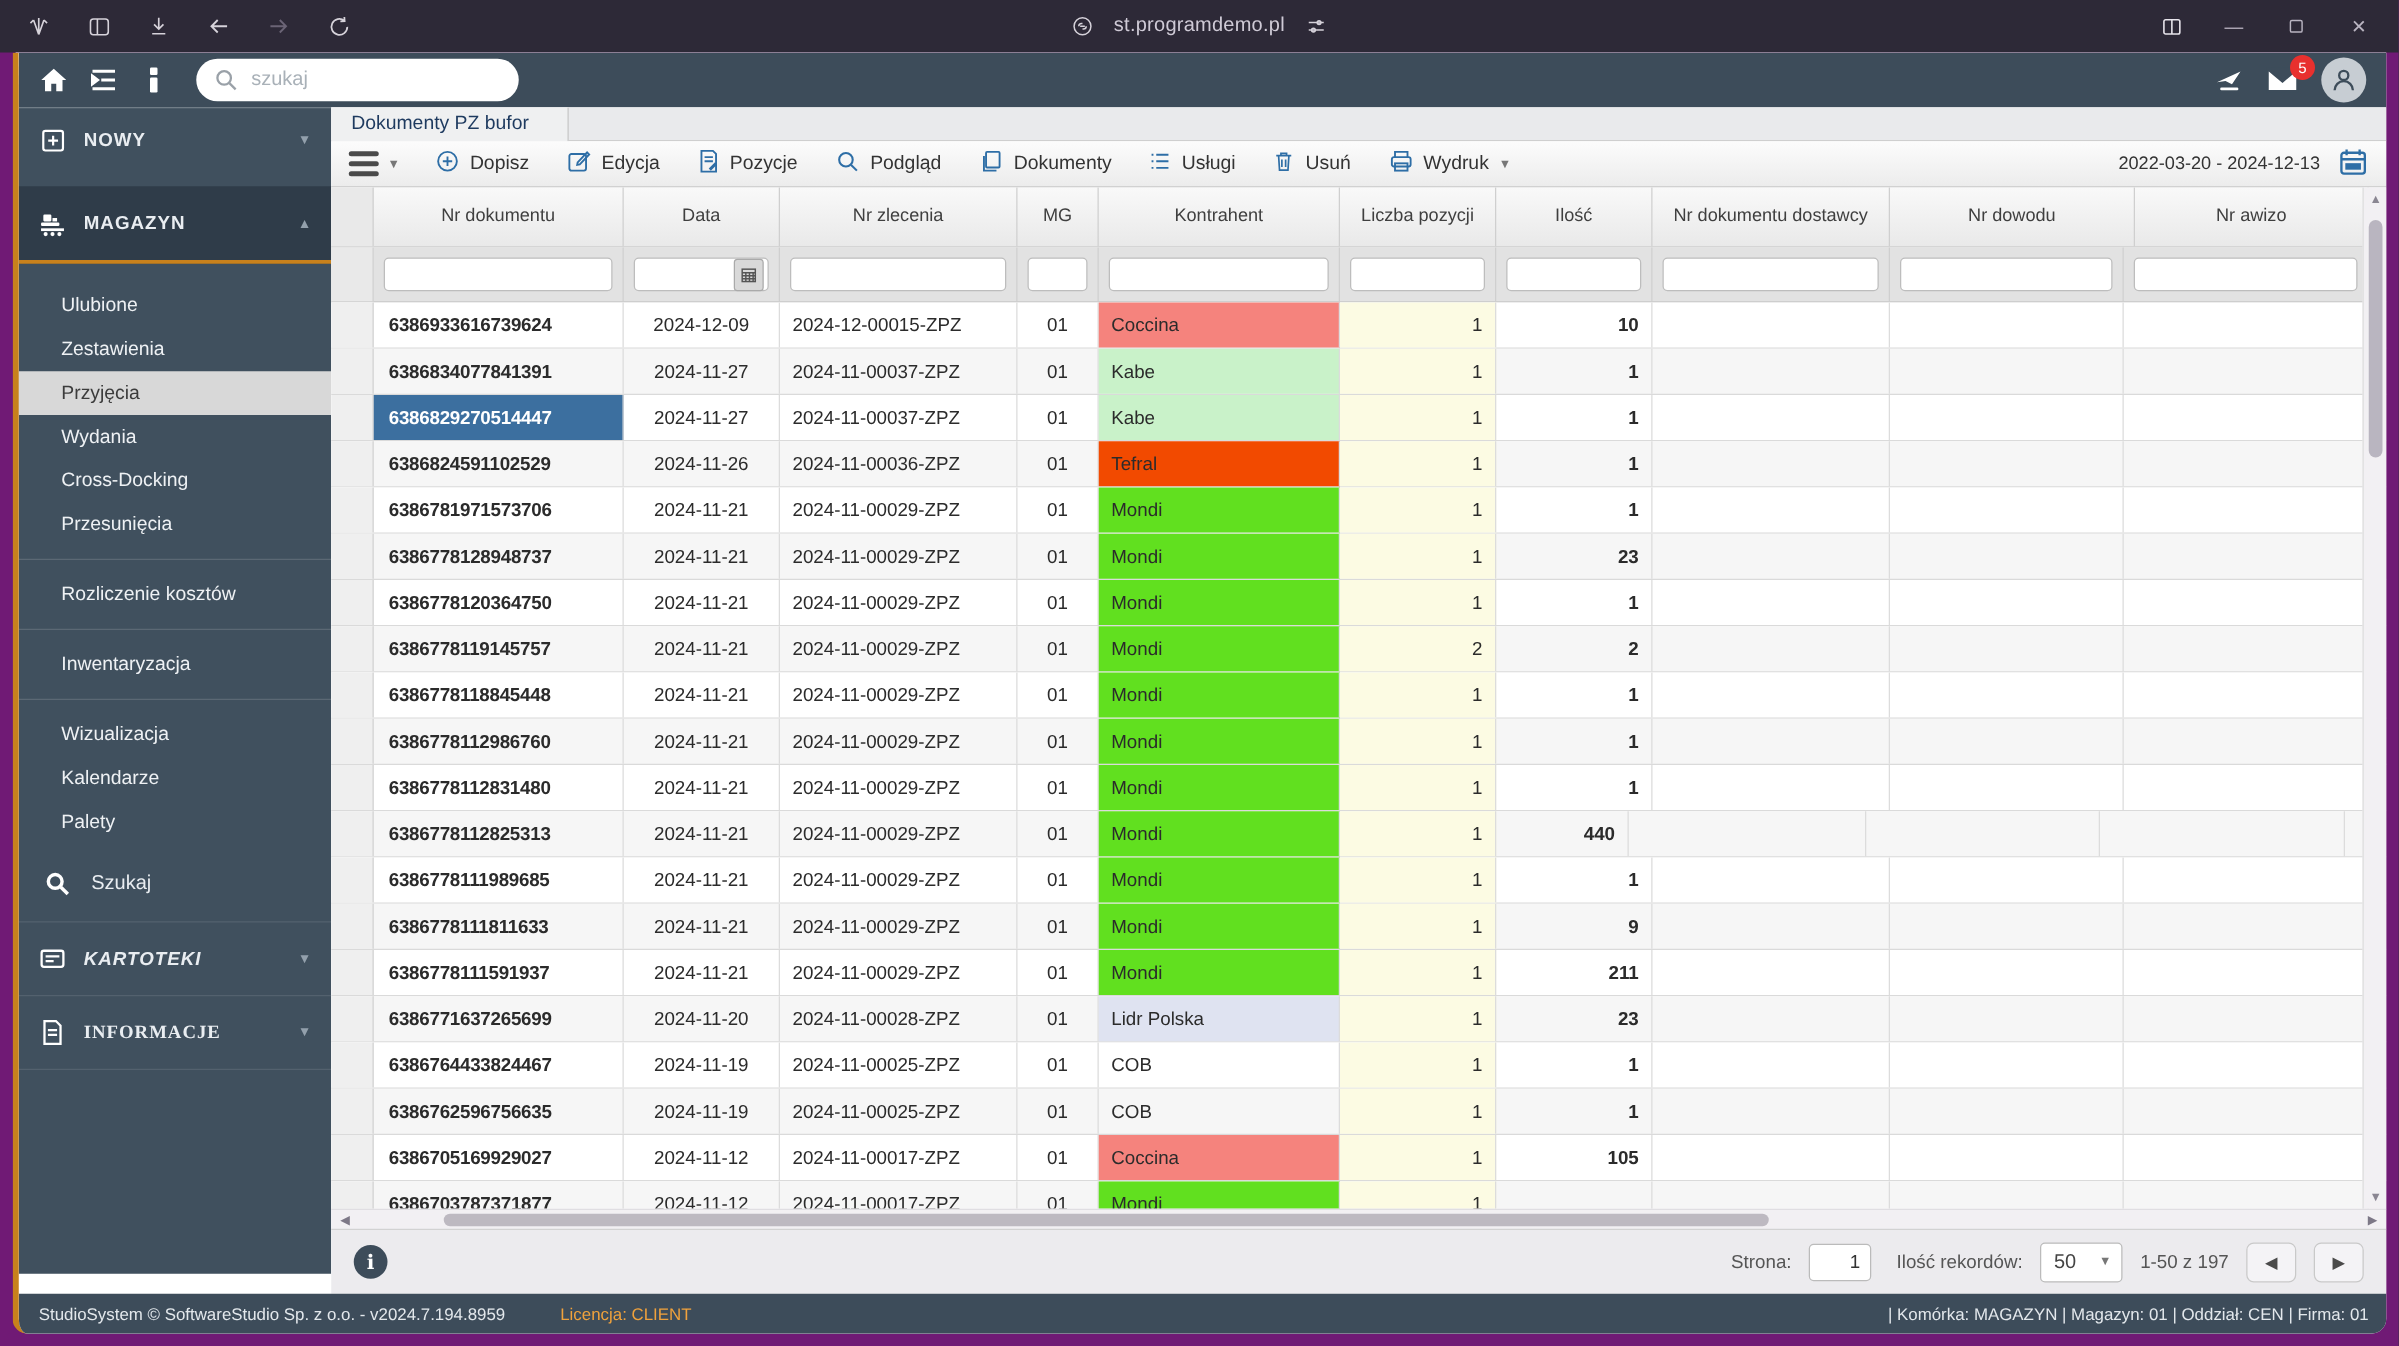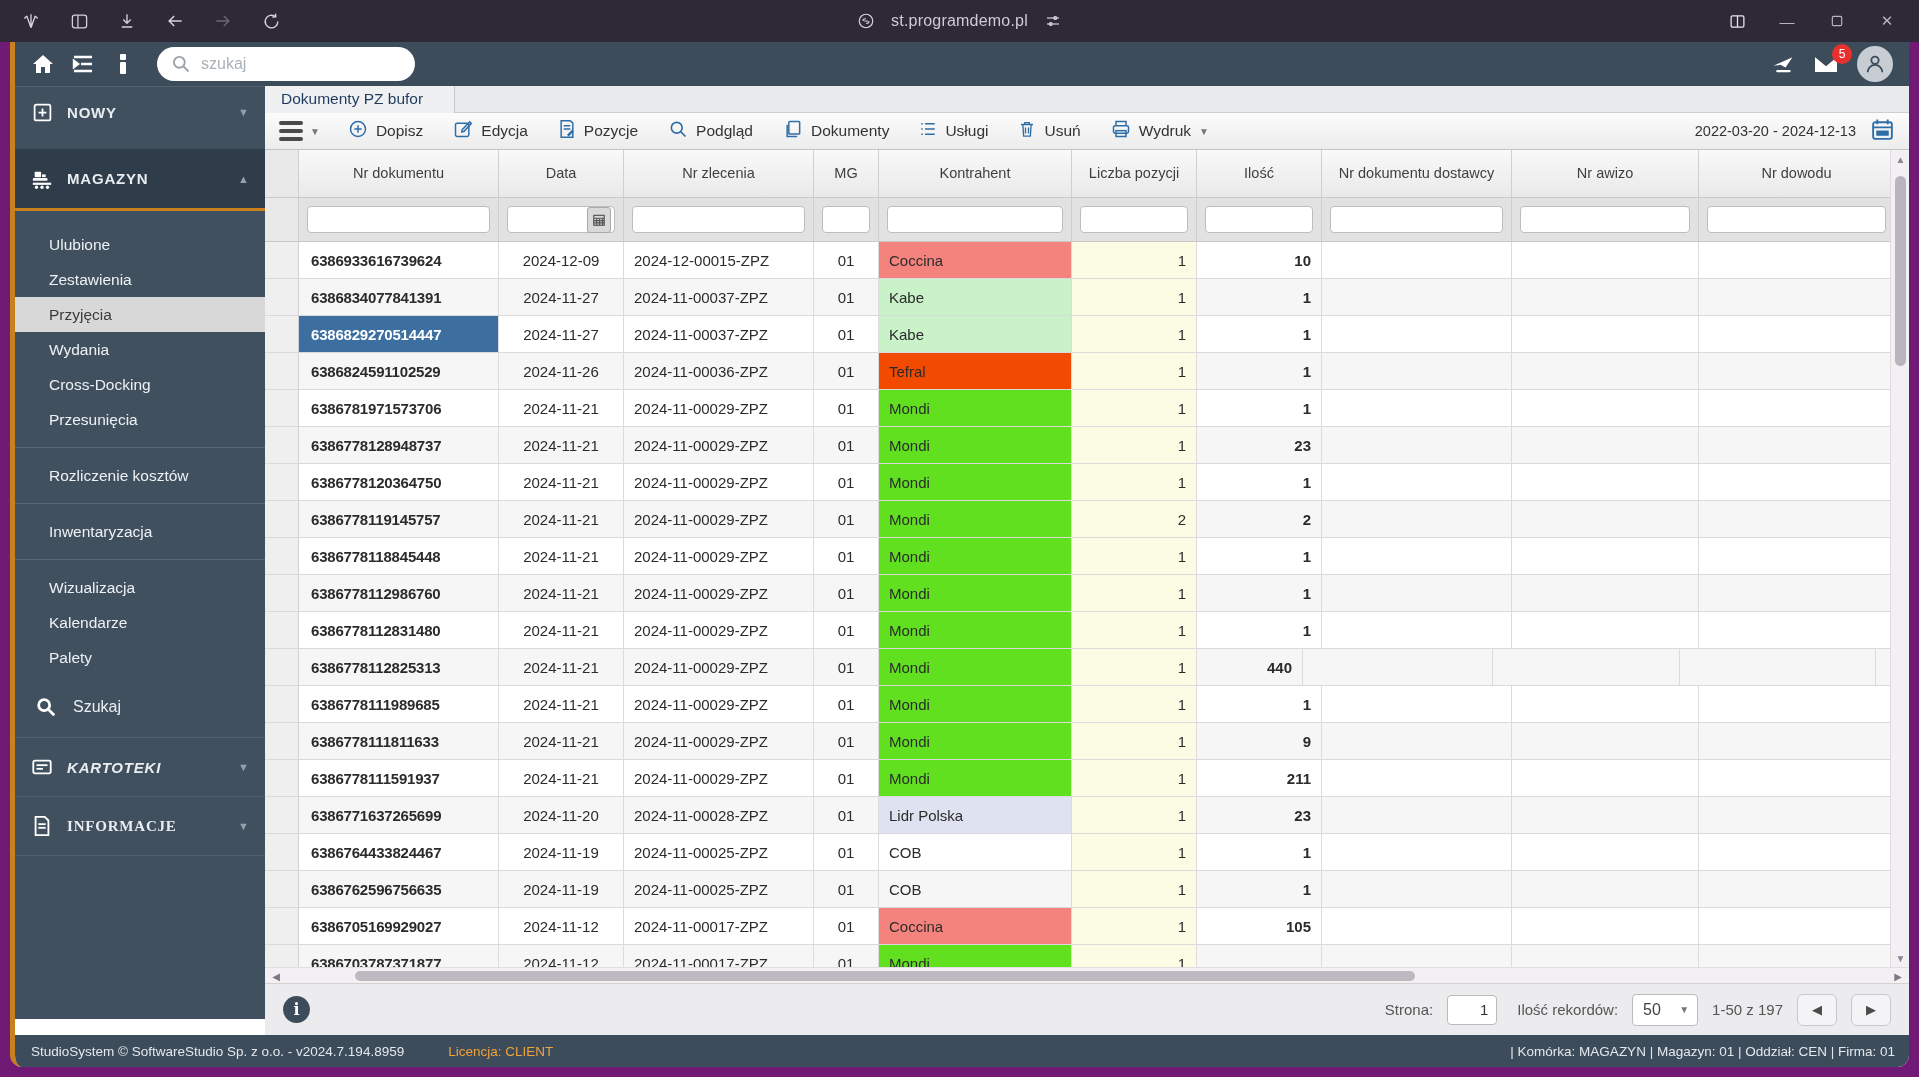--- a/index.html
+++ b/index.html
@@ -452,22 +452,22 @@
         <div class="thead" id="thead">
             <div class="th gut" style="width: 34px;"></div>
             <div class="th" style="width: 200px;">Nr dokumentu</div>
             <div class="th" style="width: 125px;">Data</div>
             <div class="th" style="width: 190px;">Nr zlecenia</div>
             <div class="th" style="width: 65px;">MG</div>
             <div class="th" style="width: 193px;">Kontrahent</div>
             <div class="th" style="width: 125px;">Liczba pozycji</div>
             <div class="th" style="width: 125px;">Ilość</div>
             <div class="th" style="width: 190px;">Nr dokumentu dostawcy</div>
+            <div class="th" style="width: 196px;">Nr dowodu</div>
             <div class="th" style="width: 187px;">Nr awizo</div>
-            <div class="th" style="width: 196px;">Nr dowodu</div>
           </div>
         <div class="frow" id="frow">
             <div class="fcell" style="width: 34px; background: rgb(233, 233, 233);"></div>
             <div class="fcell" style="width: 200px;">
               <input type="text" style="">
             </div>
             <div class="fcell" style="width: 125px;">
               <input type="text" style="">
               <span class="fcal">
                 <svg width="14" height="14" viewBox="0 0 24 24" fill="none" stroke="#555" stroke-width="2">

